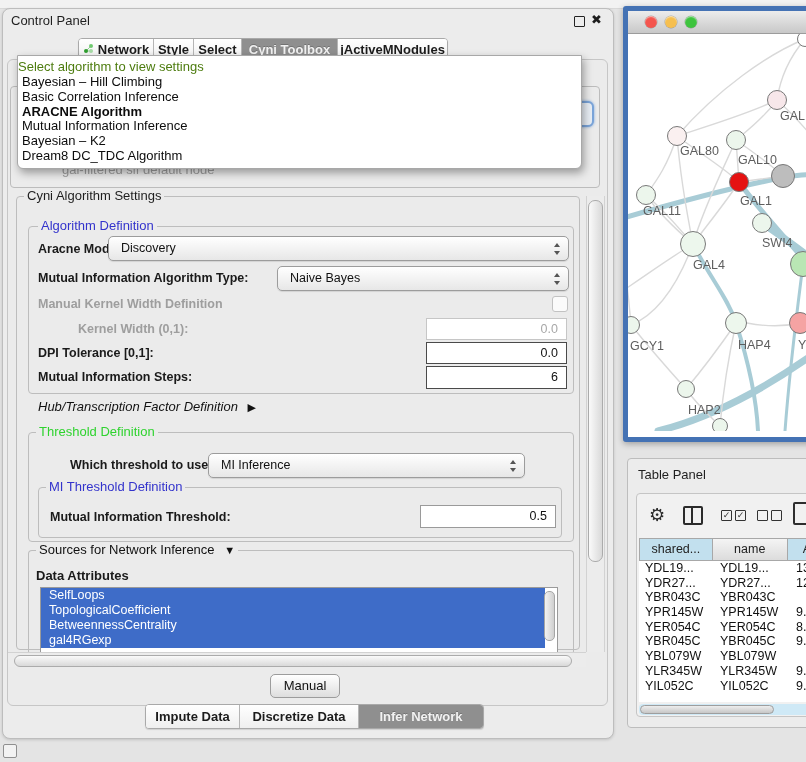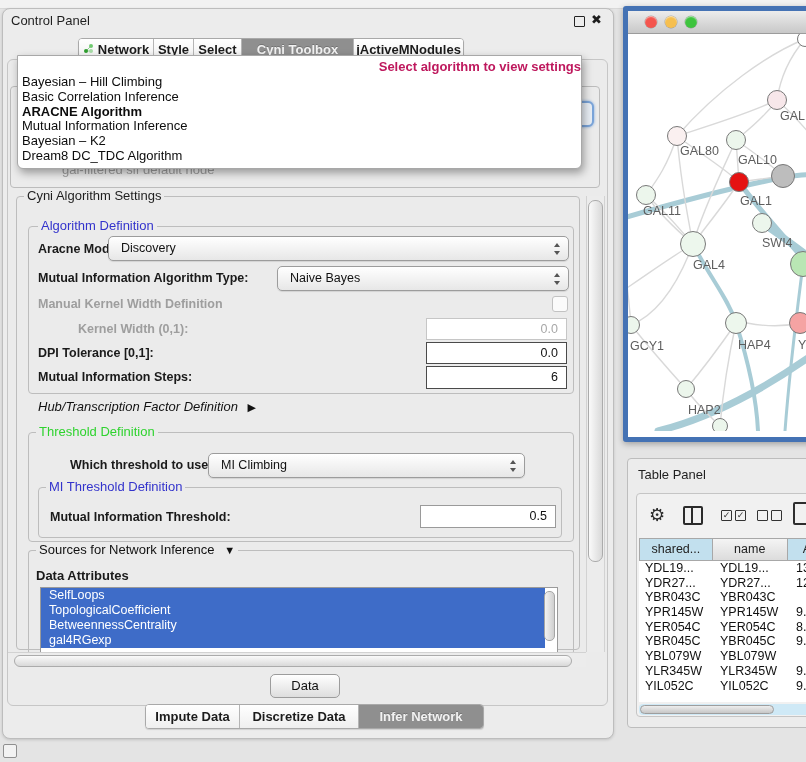--- a/index.html
+++ b/index.html
@@ -44,21 +44,21 @@
   .spin::before{top:0;border-bottom:4px solid #555;}
   .spin::after{bottom:0;border-top:4px solid #555;}
 
   
   .field{background:#fff;border:1px solid #4a4a4a;font-size:12.5px;color:#111;text-align:right;padding:3px 8px 0 0;box-sizing:border-box;}
   .field.disabled{border:1px solid #c6c6c6;color:#a8a8a8;}
   .checkbox{width:14px;height:14px;border:1px solid #c2c2c2;border-radius:3px;background:#fbfbfb;}
 
   
   .popup{left:17px;top:55px;width:563px;height:112px;background:#fff;border:1px solid #a8a8a8;border-radius:0 0 6px 6px;box-shadow:2px 4px 9px rgba(0,0,0,.35);z-index:40;}
-  .popup-hint{position:absolute;left:0;top:3px;width:100%;text-align:right;font-size:13px;color:#be185d;font-weight:bold;}
+  .popup-hint{position:absolute;left:0;top:3px;width:100%;text-align:left;font-size:13px;color:#4d7c0f;}
   #popup-items{position:absolute;left:4px;top:19px;}
   .pitem{font-size:13px;color:#0c0c0c;line-height:14.8px;white-space:nowrap;}
   .pitem.bold{font-weight:700;}
 
   
   .hidden-gbox{left:10px;top:86px;width:588px;height:100px;border:1px solid #bcbcbc;border-radius:4px;z-index:5;}
   .focus-combo-frag{left:572px;top:101px;width:18px;height:22px;border:2px solid #7aa4d9;border-radius:6px;background:#e8eef5;box-shadow:0 0 3px #7aa4d9;z-index:6;}
   .net-select-frag{left:62px;top:162px;font-size:13px;color:#9d9d9d;z-index:4;white-space:nowrap;}
 
   
@@ -139,21 +139,21 @@
             </svg>
         </span>
         <span>Network</span>
       </div>
       <div class="seg" style="width:40px;">
           <span>Style</span>
         </div>
       <div class="seg" style="width:48px;">
           <span>Select</span>
         </div>
-      <div class="seg selected" style="width:112px;">
+      <div class="seg selected" style="width:96px;">
           <span>Cyni Toolbox</span>
         </div>
       <div class="seg" style="width:109px;">
           <span>jActiveMNodules</span>
         </div>
     </div>
   </div>
 
   <div class="abs hidden-gbox"></div>
   <div class="abs focus-combo-frag"></div>
@@ -204,21 +204,21 @@
   <div class="abs expander" style="left:38px;top:399px;font-style:italic;">
     <span>Hub/Transcription Factor Definition</span>
     <span class="tri">▶</span>
   </div>
 
   <div class="abs gbox" style="left:28px;top:432px;width:544px;height:108px;"></div>
   <div class="abs gb-label green" style="left:36px;top:425px;">Threshold Definition</div>
 
   <div class="abs lbl" style="left:70px;top:458px;">Which threshold to use:</div>
   <div class="abs combo" style="left:208px;top:453px;width:315px;height:23px;">
-    <span class="combo-text">MI Climbing</span>
+    <span class="combo-text">MI Inference</span>
     <span class="spin"></span>
   </div>
 
   <div class="abs gbox" style="left:38px;top:487px;width:522px;height:49px;"></div>
   <div class="abs gb-label blue" style="left:46px;top:480px;">MI Threshold Definition</div>
 
   <div class="abs lbl" style="left:50px;top:510px;">Mutual Information Threshold:</div>
   <div class="abs field" style="left:420px;top:505px;width:136px;height:23px;border-color:#9a9a9a;">0.5</div>
 
   <div class="abs gbox" style="left:28px;top:550px;width:544px;height:104px;border-bottom:none;"></div>
@@ -238,21 +238,21 @@
     <div class="attr-vthumb"></div>
   </div>
 
   <div class="abs vtrack" style="left:586px;top:196px;width:17px;height:456px;">
     <div class="vthumb" style="position:absolute;left:1px;top:4px;width:13px;height:360px;"></div>
   </div>
   <div class="abs htrack" style="left:8px;top:652px;width:578px;height:14px;">
     <div class="hthumb" style="position:absolute;left:6px;top:1.5px;width:556px;height:10px;"></div>
   </div>
 
-  <div class="abs apply-btn">Data</div>
+  <div class="abs apply-btn">Manual</div>
 
   <div class="abs seg-group bottom-tabs">
     <div class="seg" style="width:94px;">
         <span>Impute Data</span>
       </div>
     <div class="seg" style="width:119px;">
         <span>Discretize Data</span>
       </div>
     <div class="seg selected" style="width:124px;">
         <span>Infer Network</span>

